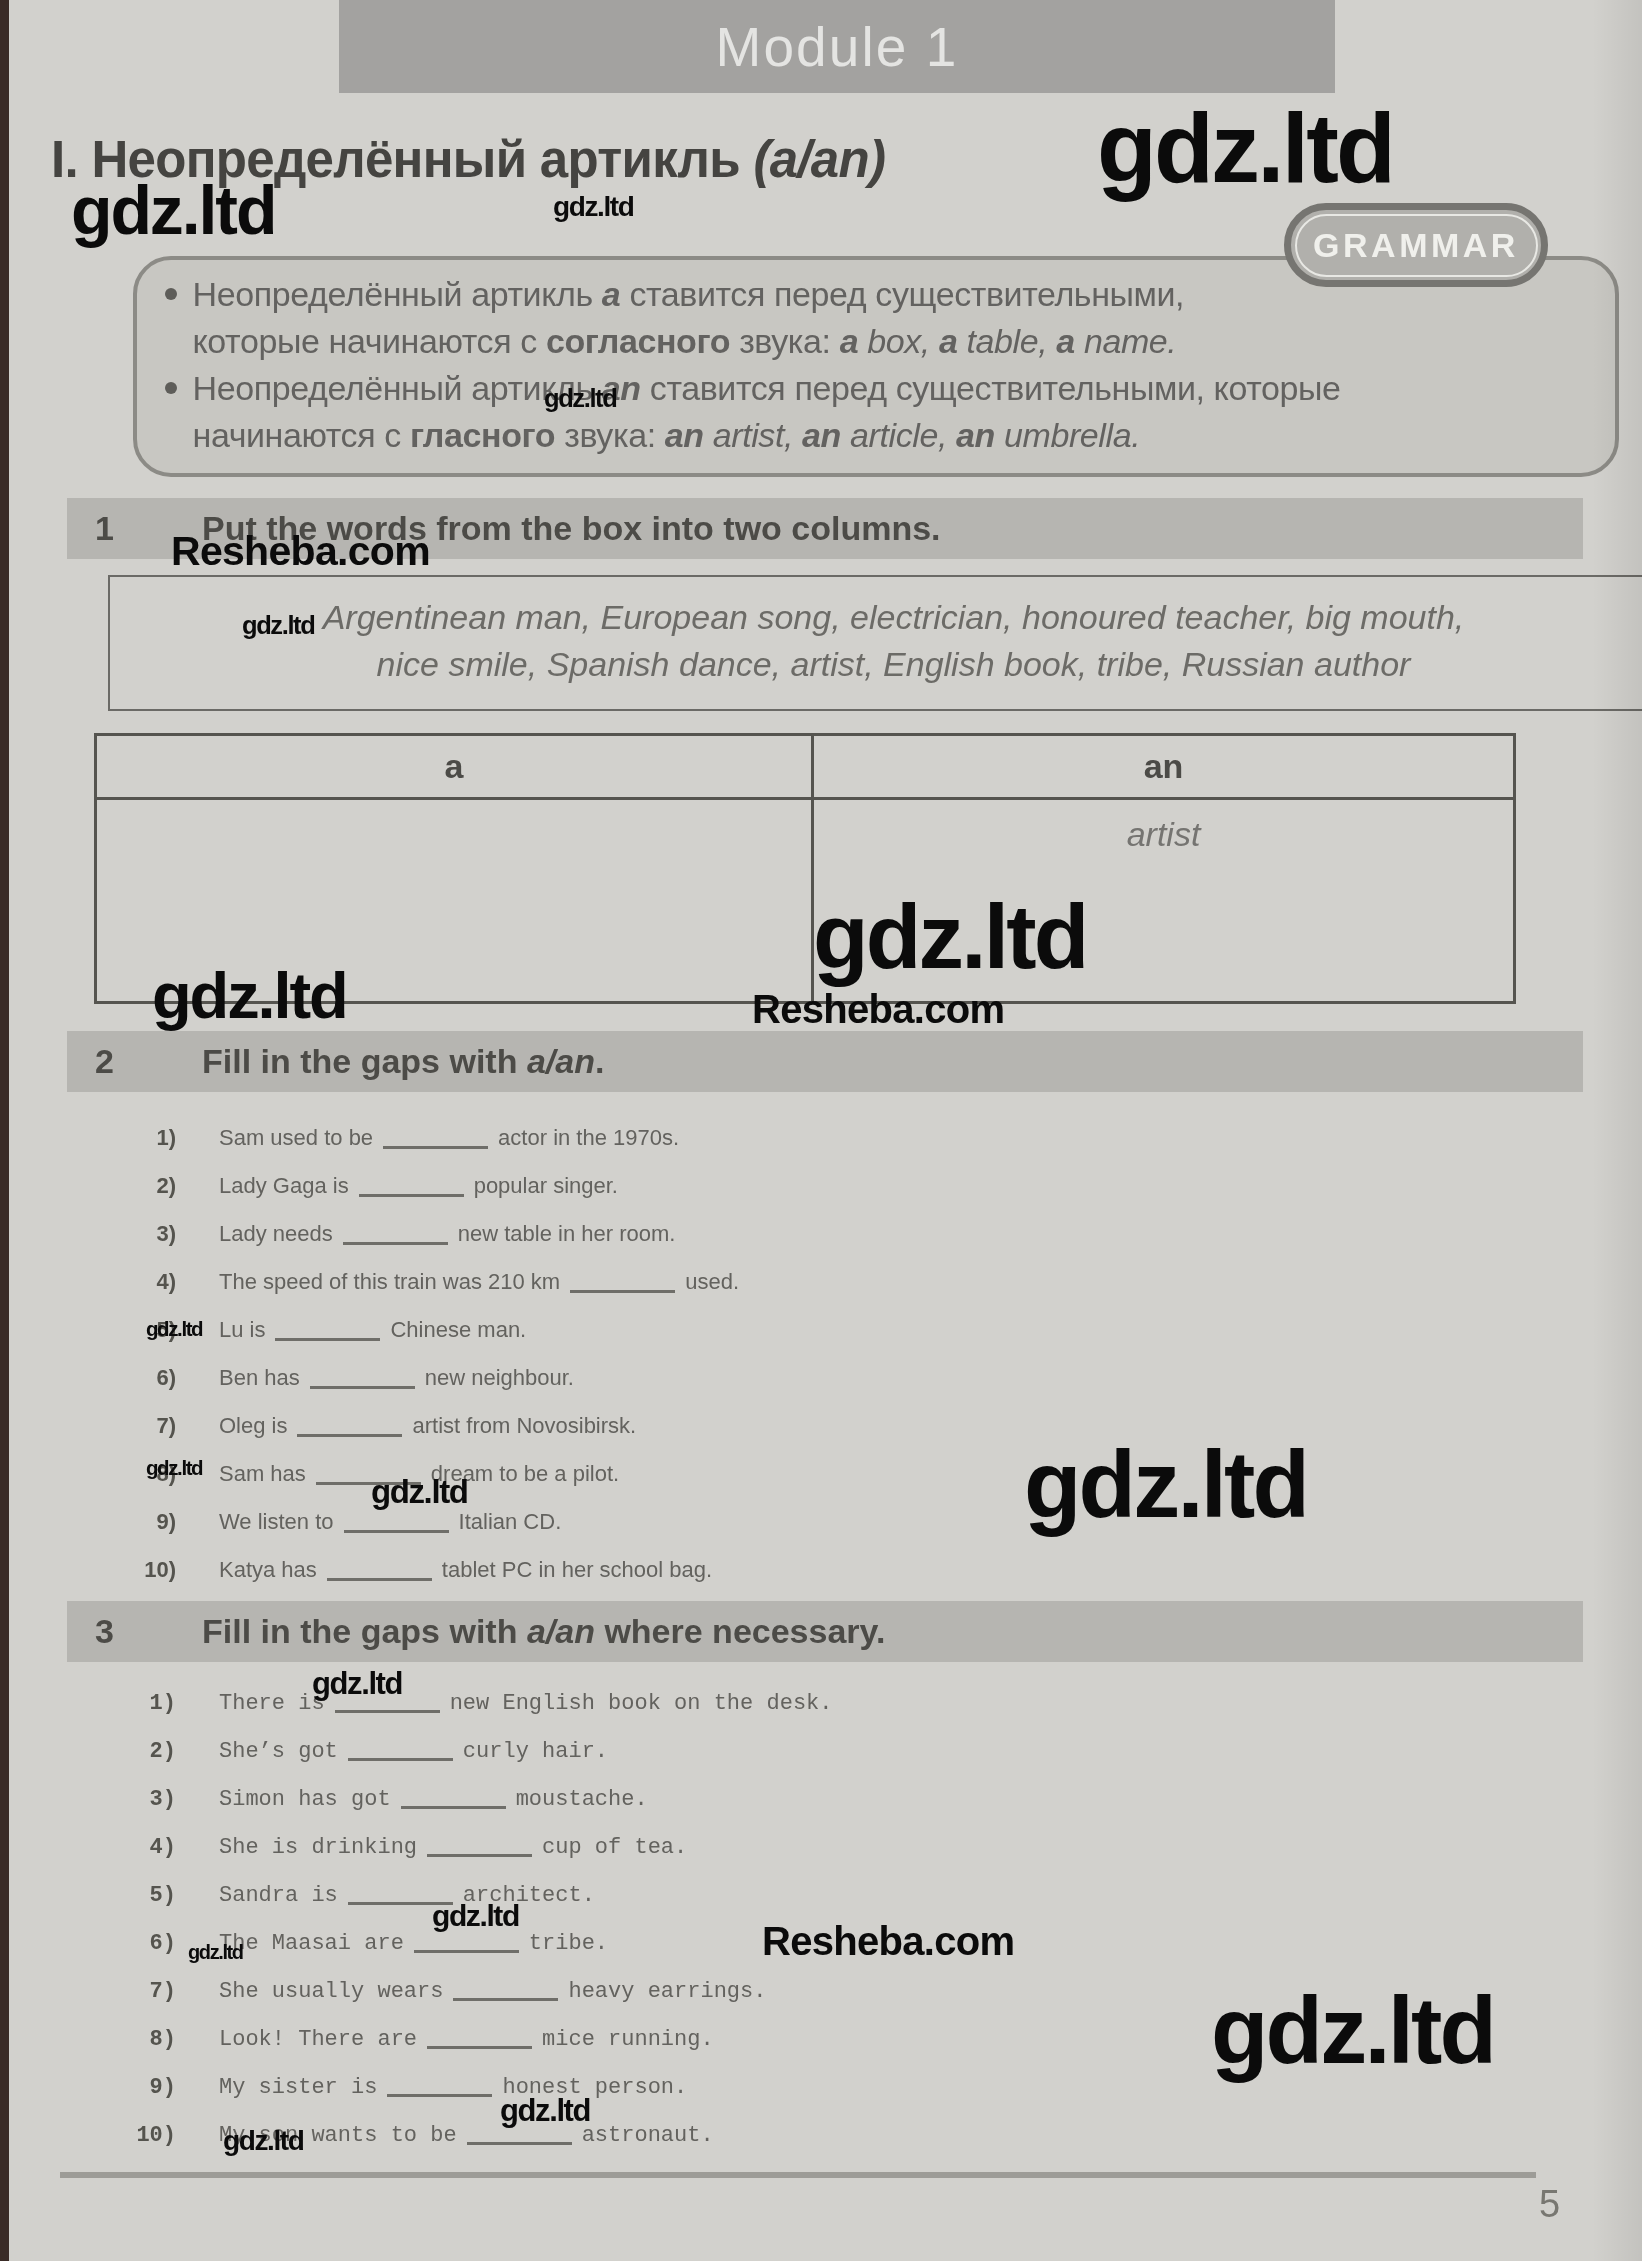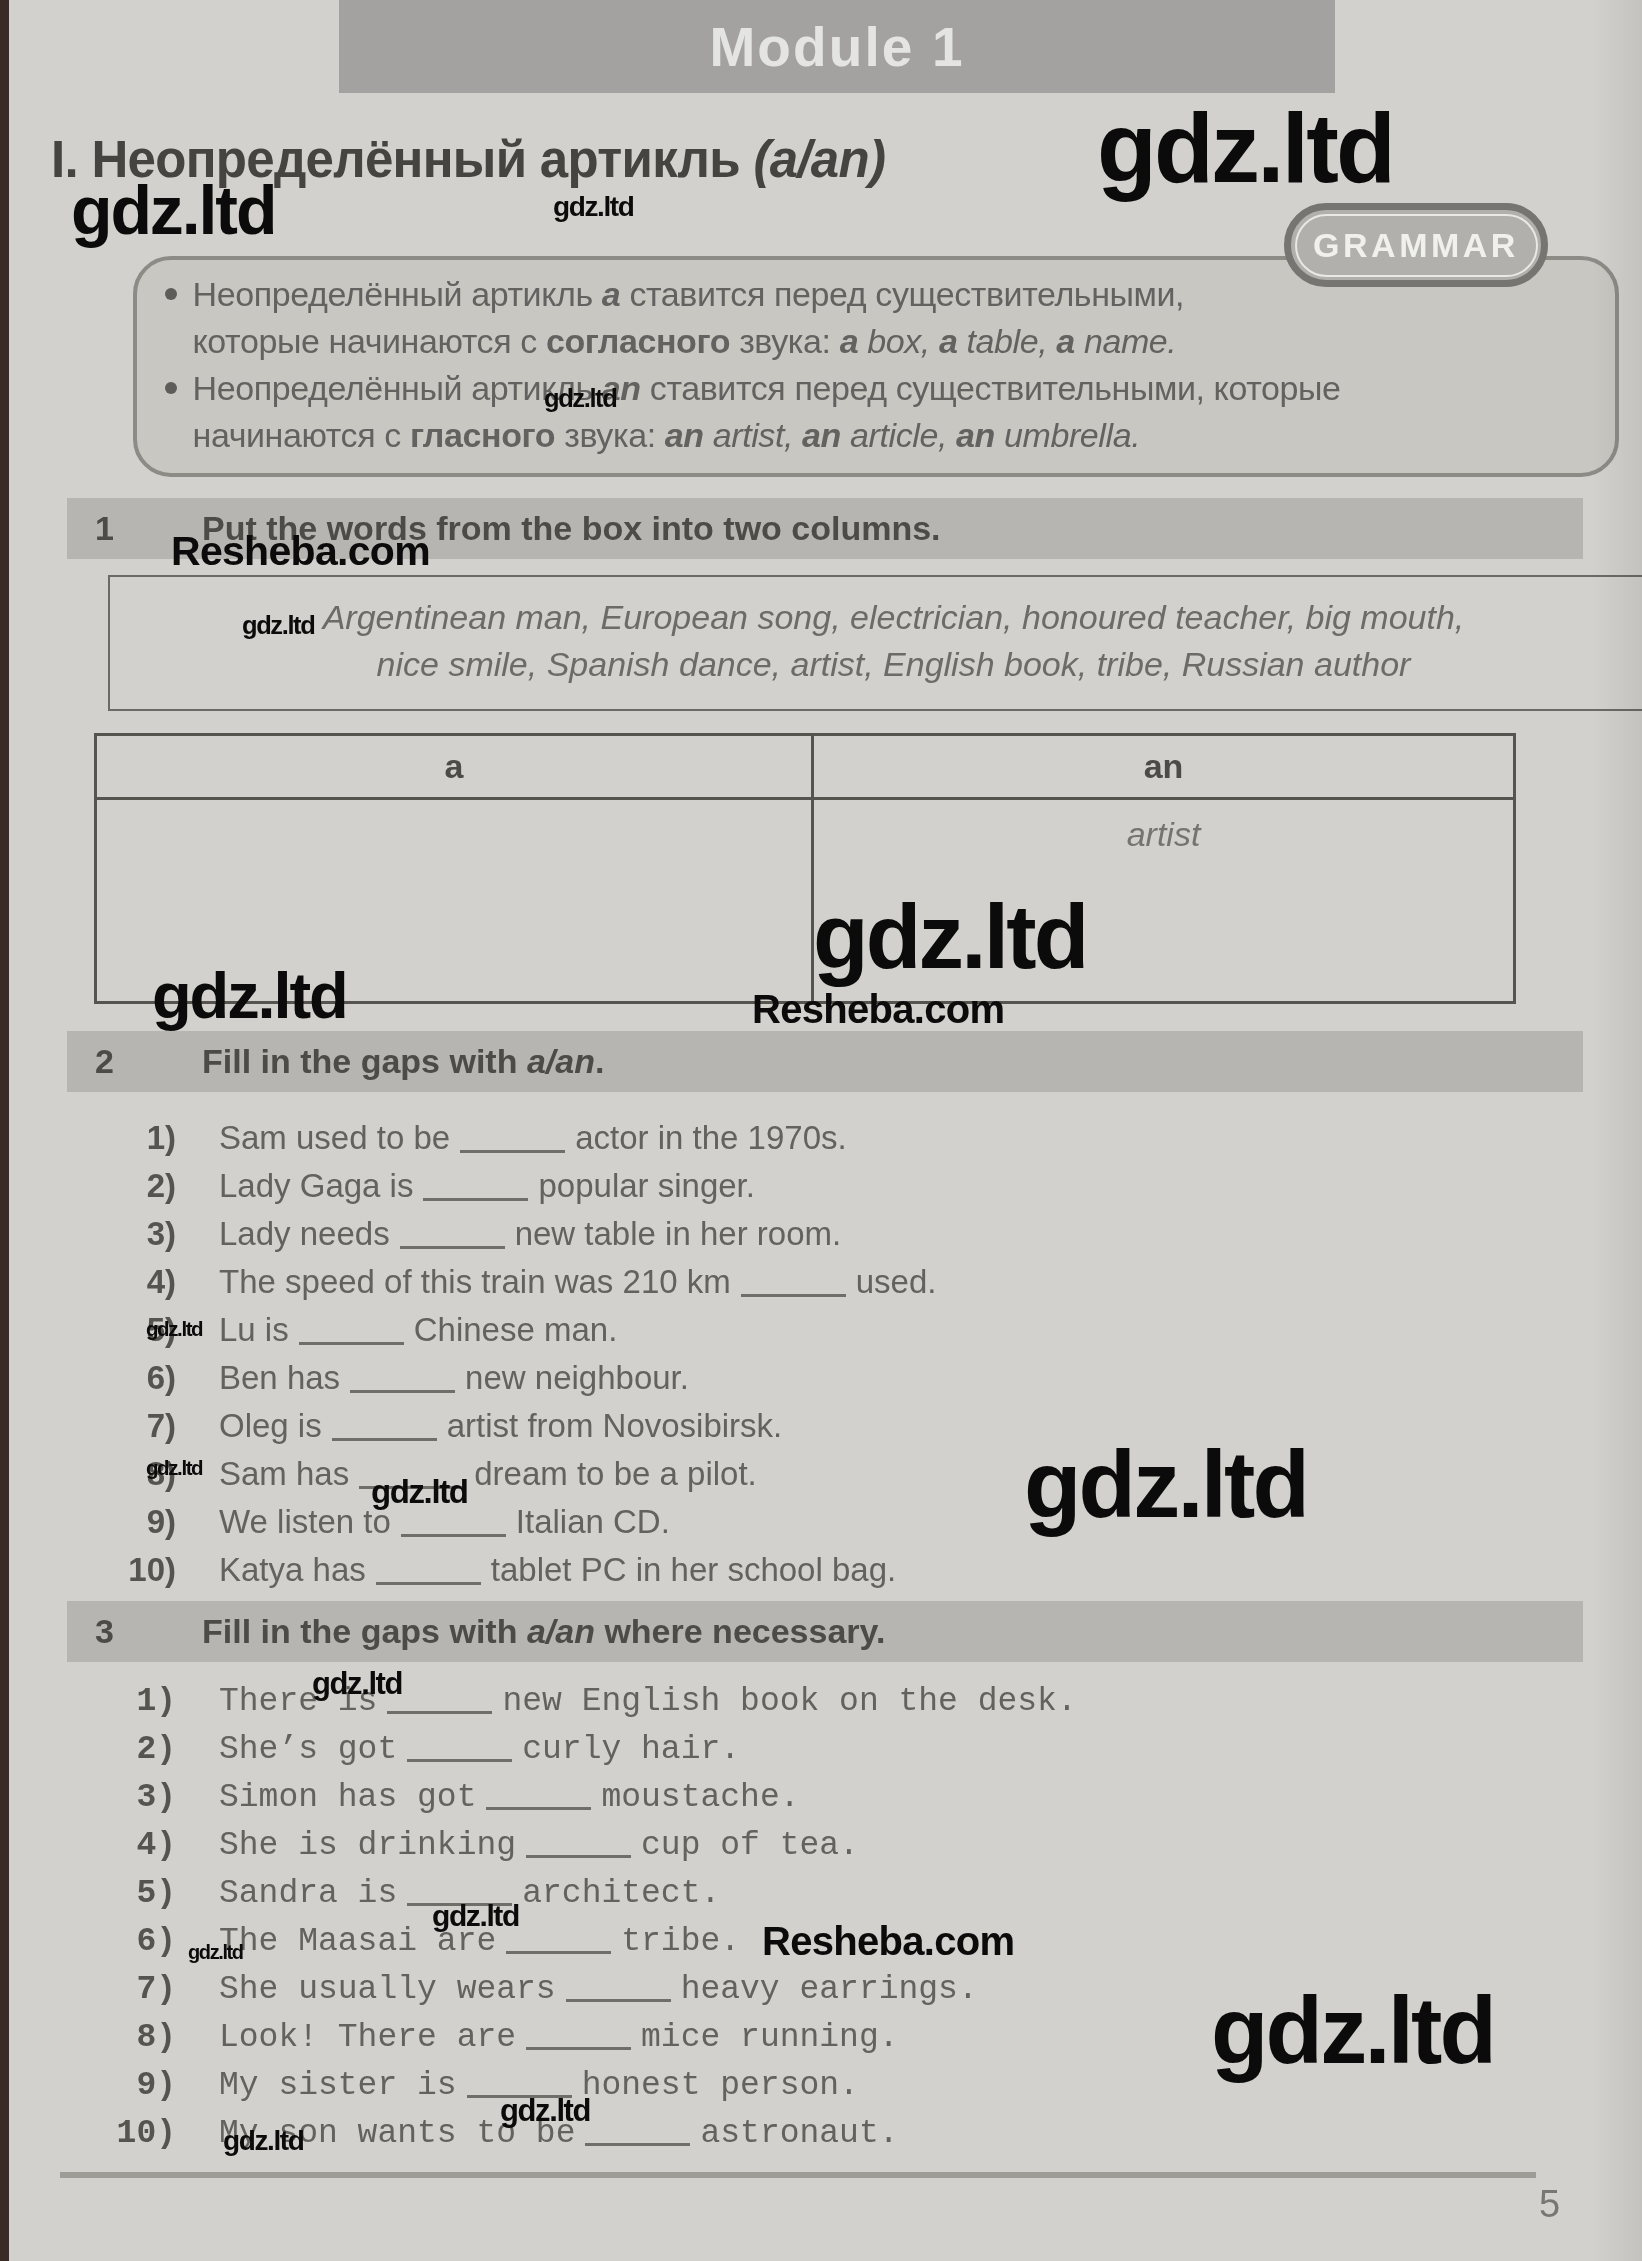--- a/index.html
+++ b/index.html
@@ -4,21 +4,21 @@
 <style>
   html,body{margin:0;padding:0;background:#8a8a88;}
   #page{position:relative;width:1642px;height:2261px;background:#d2d1cd;overflow:hidden;
         font-family:"Liberation Sans",sans-serif;}
   #page::after{content:'';position:absolute;right:0;top:0;bottom:0;width:50px;
         background:linear-gradient(to right,rgba(0,0,0,0),rgba(0,0,0,0.07));pointer-events:none;}
   .edge-strip{position:absolute;left:0;top:0;width:9.2px;height:100%;background:#3a2b27;}
 
   .banner{position:absolute;left:339px;top:0;width:996px;height:93px;background:#a3a2a0;
         display:flex;align-items:center;justify-content:center;}
-  .banner span{font-size:55px;font-weight:bold;color:#e4e4e2;letter-spacing:2.1px;}
+  .banner span{font-size:55px;font-weight:normal;color:#e4e4e2;letter-spacing:2.1px;}
 
   .title{position:absolute;left:51px;top:130px;font-size:51px;font-weight:bold;
         color:#454441;letter-spacing:-0.7px;white-space:nowrap;}
 
   .badge{position:absolute;left:1284px;top:203px;width:264px;height:84px;background:#b1b0ac;
         border:7.8px solid #767571;border-radius:45px;box-sizing:border-box;
         display:flex;align-items:center;justify-content:center;z-index:5;}
   .badge::before{content:'';position:absolute;inset:3.5px;border:2.1px solid #e8e8e4;border-radius:35px;}
   .badge span{font-size:34px;font-weight:bold;color:#f0f0ec;letter-spacing:3.5px;}
 
@@ -45,21 +45,21 @@
   .tbl .hrow{position:absolute;left:0;top:0;right:0;height:64px;border-bottom:3.5px solid #55544f;box-sizing:border-box;}
   .tbl .ha{position:absolute;left:0;top:0;width:714px;text-align:center;line-height:61px;
         font-size:34px;font-weight:bold;color:#4c4b47;}
   .tbl .hb{position:absolute;left:717px;right:0;top:0;text-align:center;line-height:61px;
         font-size:34px;font-weight:bold;color:#4c4b47;}
   .tbl .entry{position:absolute;left:717px;right:0;top:79px;text-align:center;
         font-size:34px;font-style:italic;color:#757471;}
 
   .items{position:absolute;left:71px;width:1523px;}
   #items2{top:1114px;} #items3{top:1678px;font-family:Liberation Mono, monospace;}
-  .item{height:48px;line-height:48px;font-size:33px;color:#63625e;white-space:nowrap;}
+  .item{height:48px;line-height:48px;font-size:22px;color:#63625e;white-space:nowrap;}
   .item .num{display:inline-block;width:105px;text-align:right;font-weight:bold;
         color:#55544e;margin-right:43px;}
   .blank{display:inline-block;width:105px;height:28px;border-bottom:3.5px solid #6f6e69;
         margin:0 10px;position:relative;top:4.3px;}
 
   .rule{position:absolute;left:60px;top:2172px;width:1476px;height:6.4px;background:#9d9c97;}
   .pageno{position:absolute;left:1539px;top:2183px;font-size:38px;color:#787771;}
 
   .wm{position:absolute;font-weight:800;color:#0b0b0b;letter-spacing:-1.4px;line-height:1;
         white-space:nowrap;z-index:9;}

